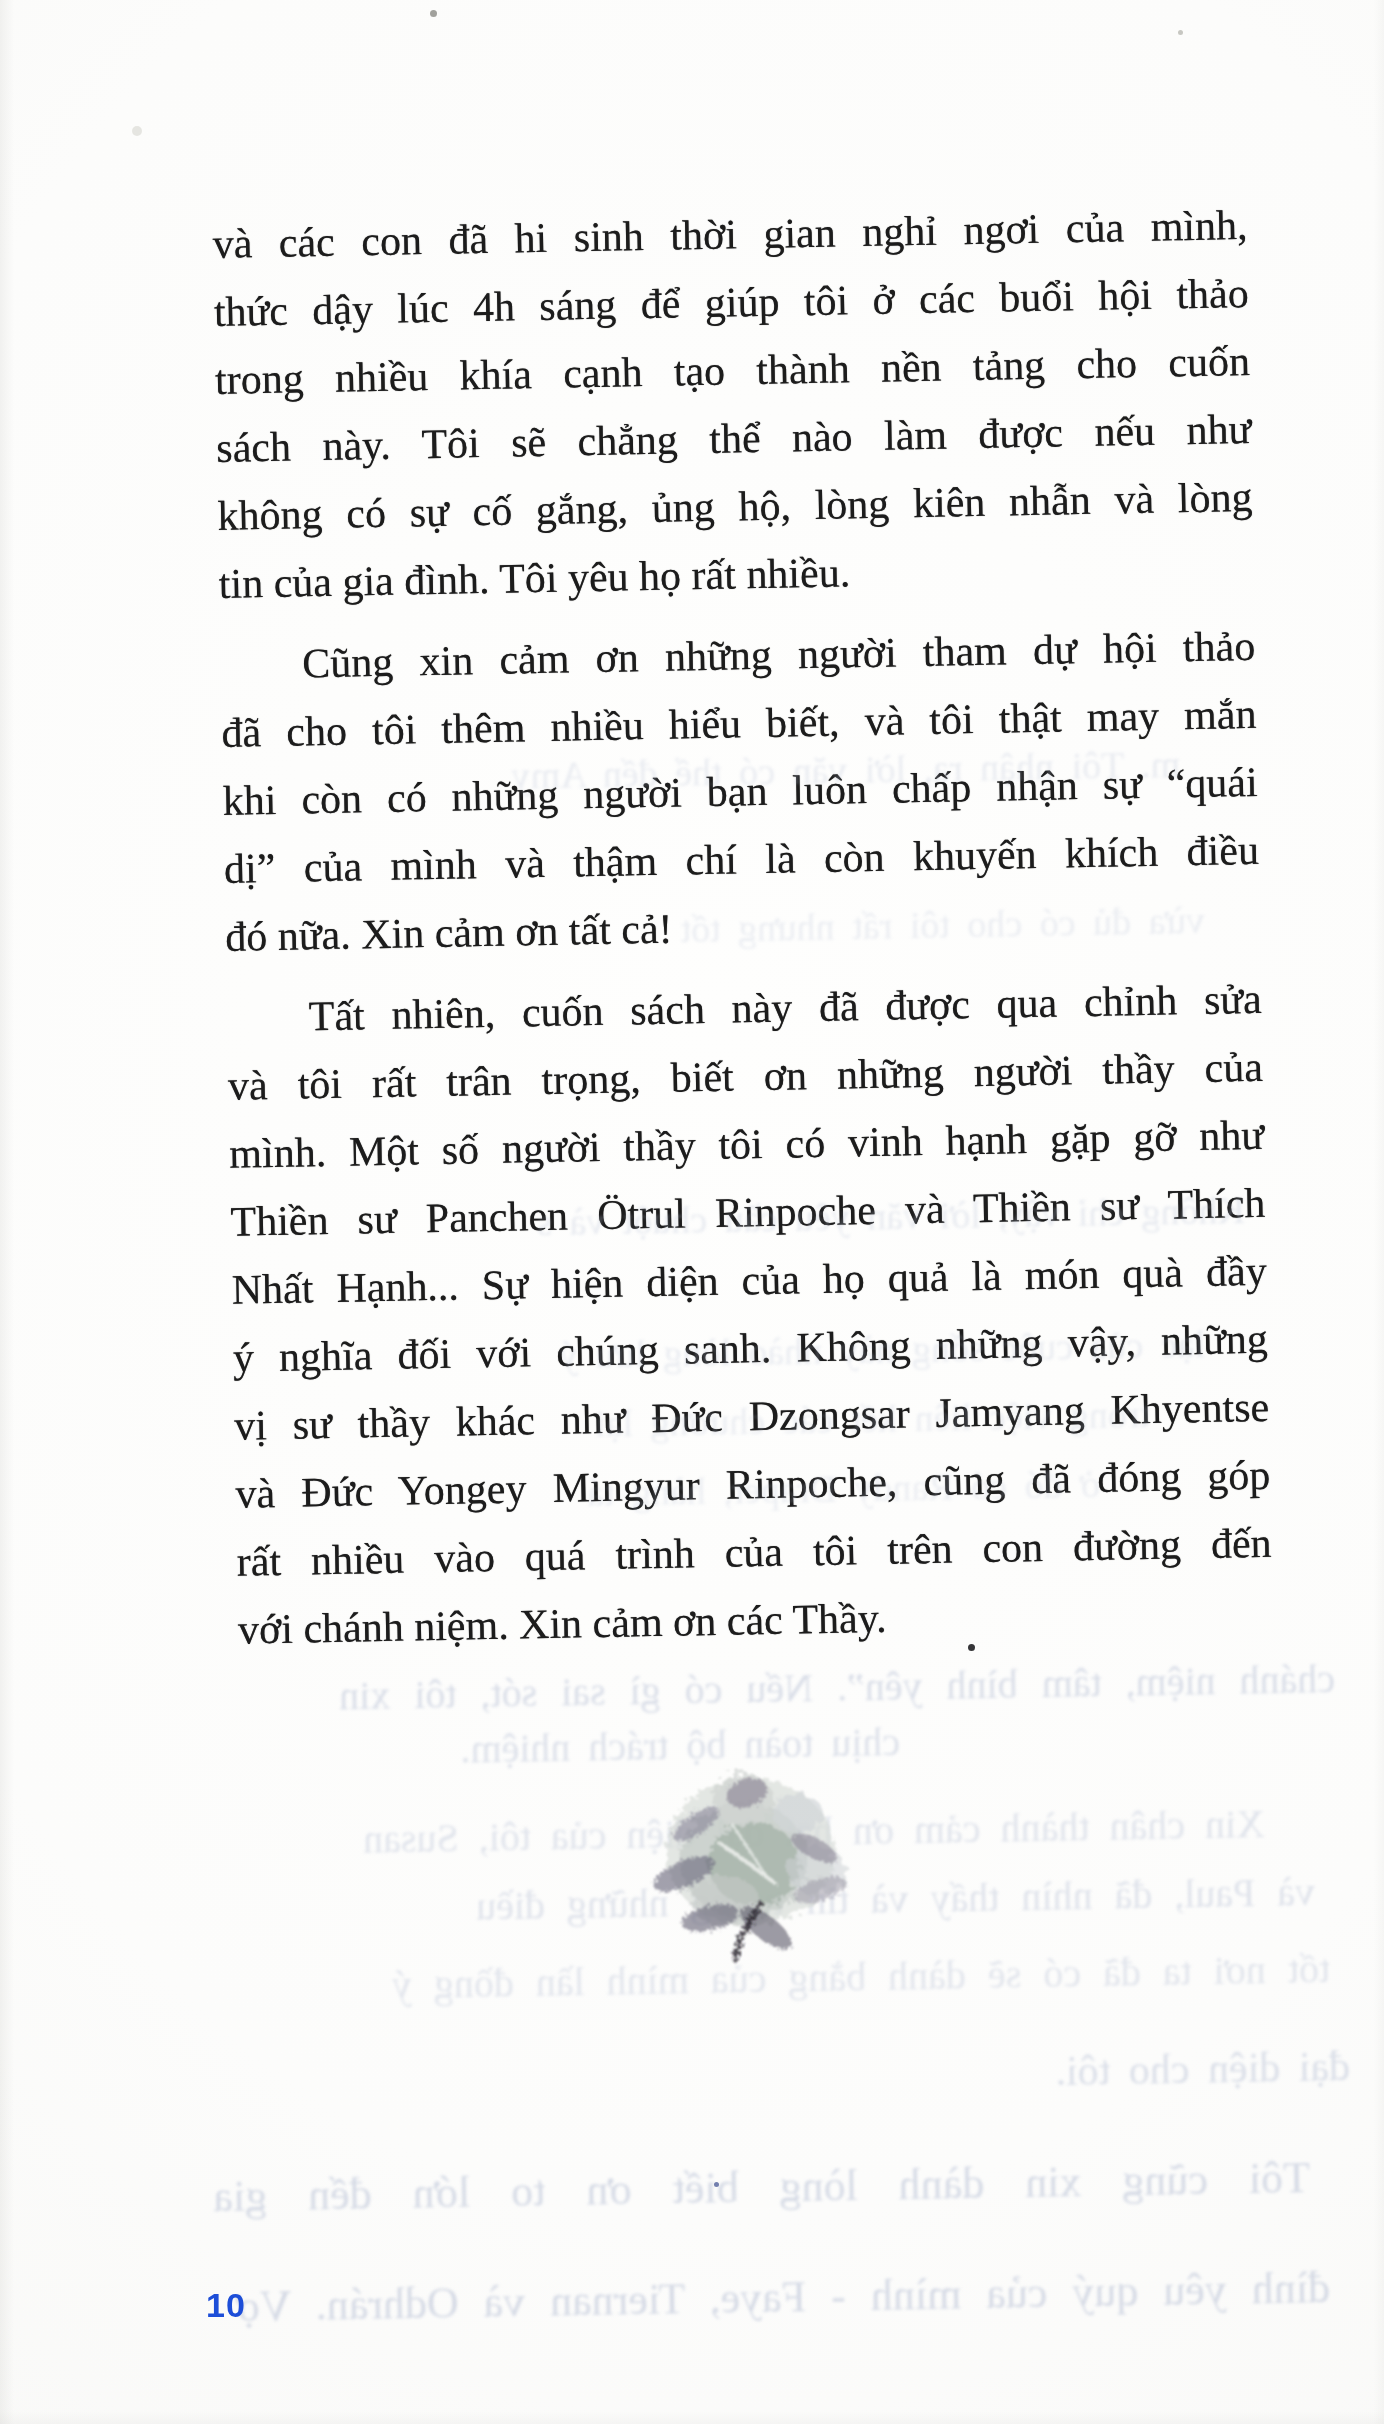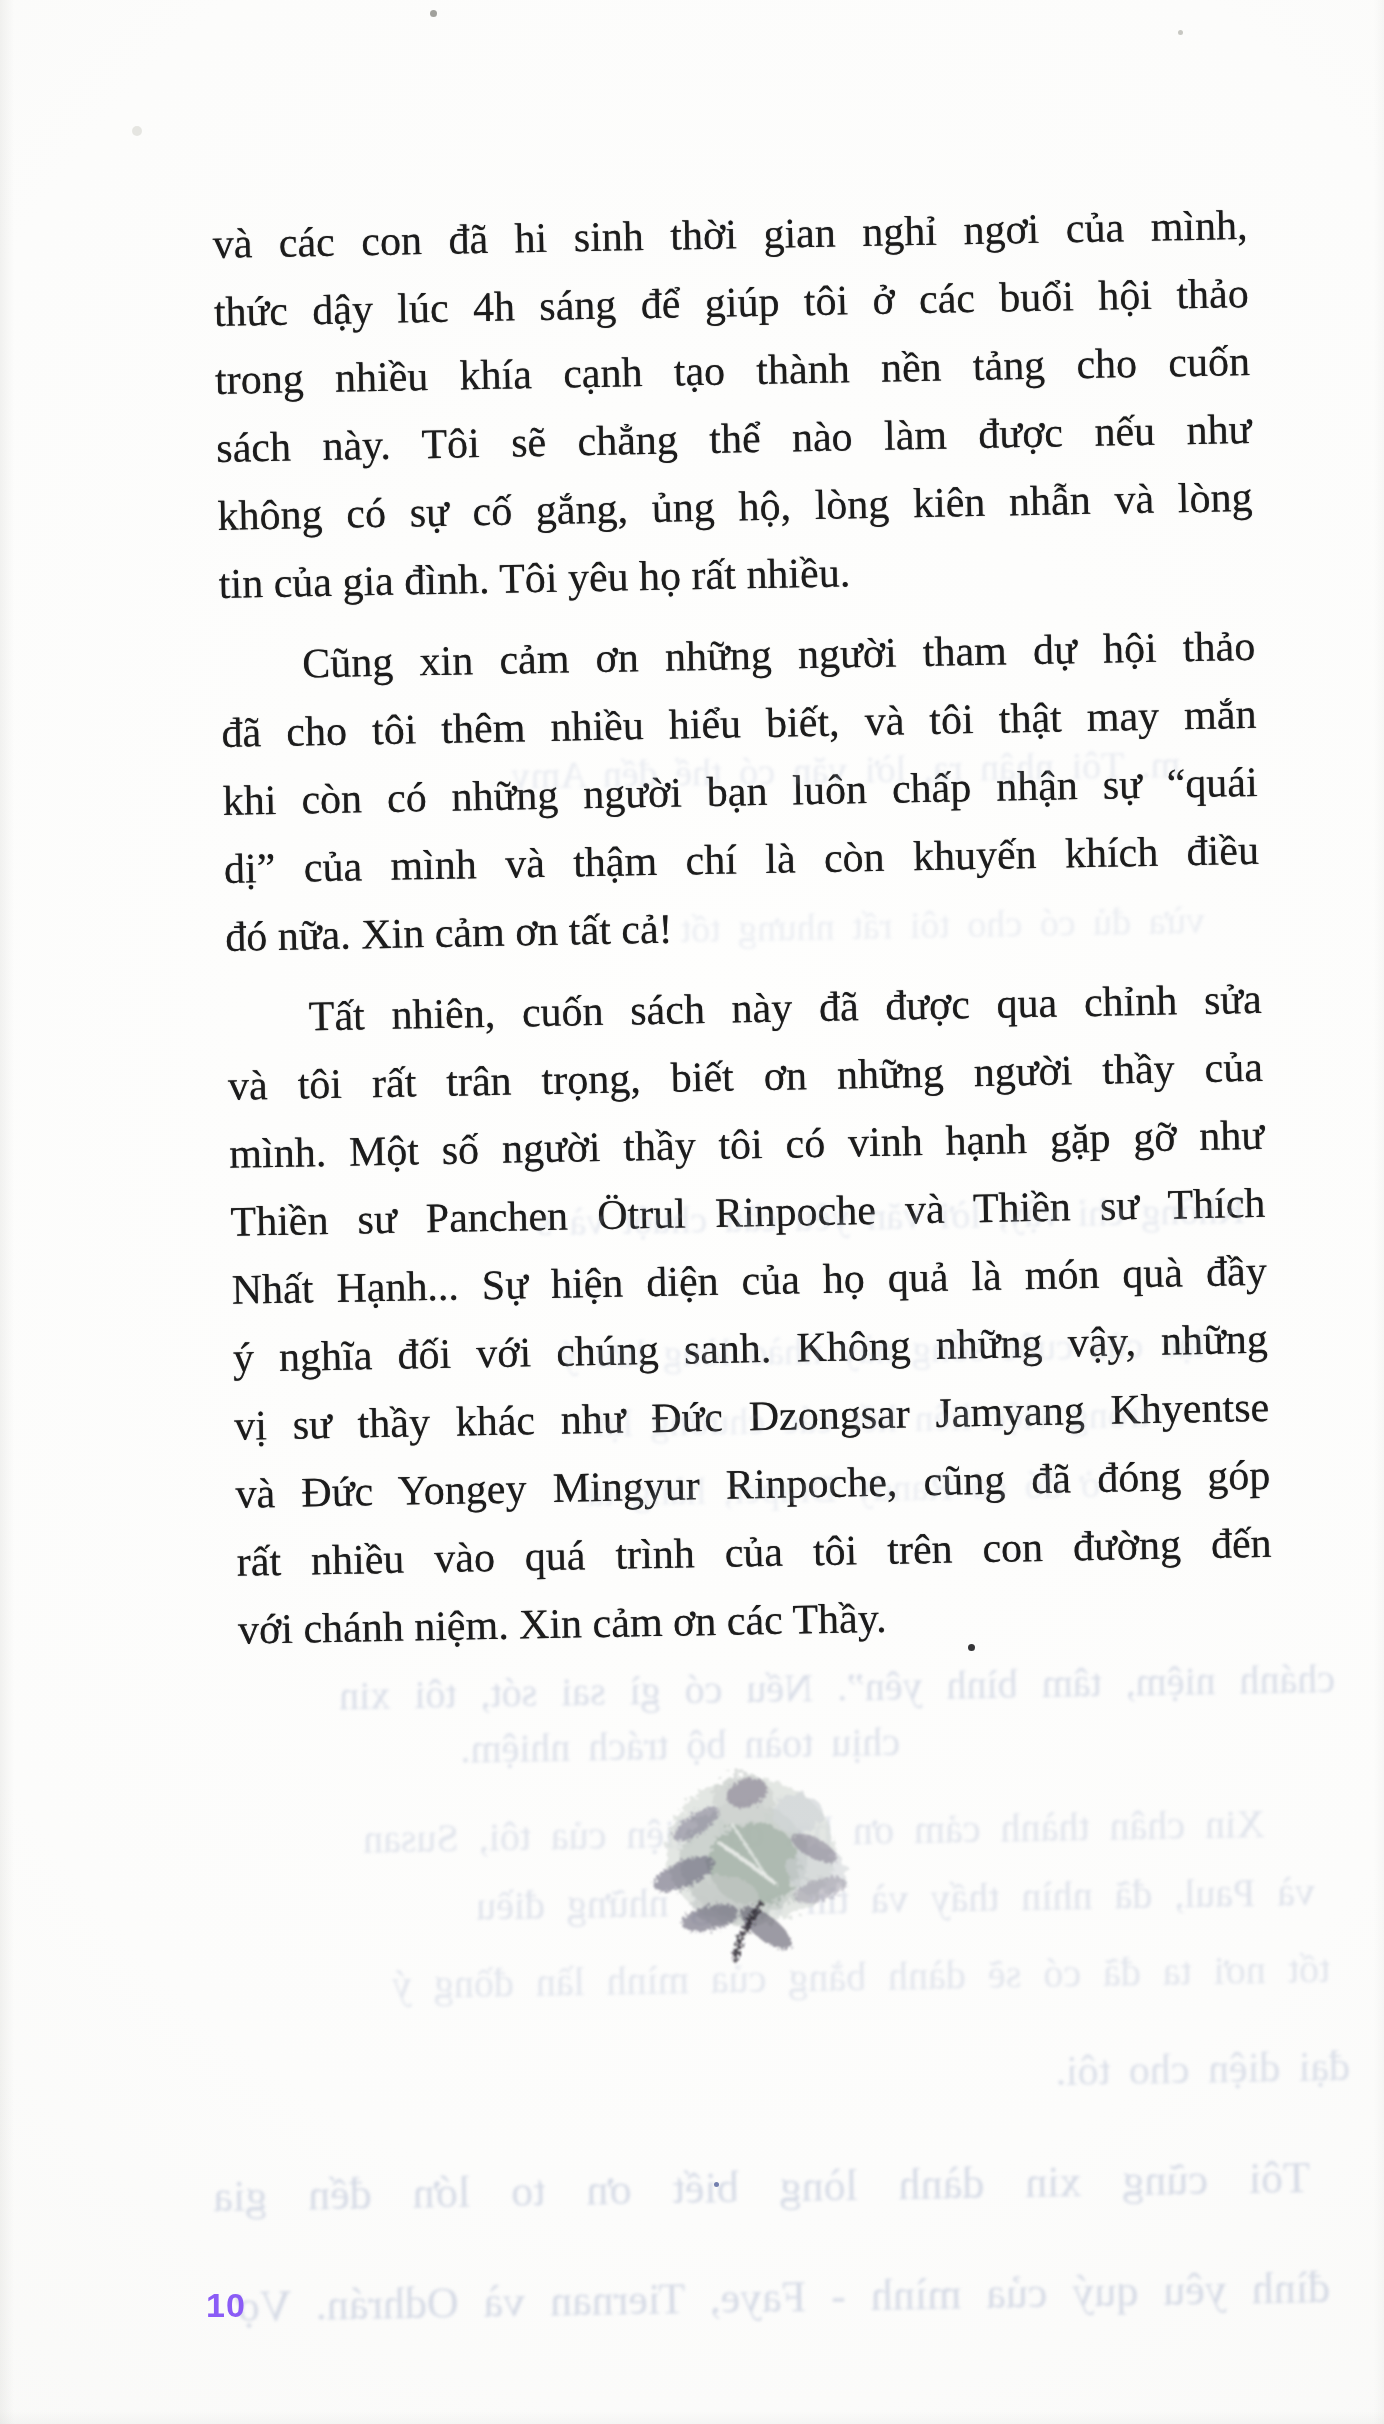--- a/index.html
+++ b/index.html
@@ -66,21 +66,21 @@
     pointer-events: none;
   }
 
   .page-number {
     position: absolute;
     left: 206px;
     top: 2286px;
     font-family: "Liberation Sans", sans-serif;
     font-size: 34px;
     font-weight: 600;
-    color: #8b5cf6;
+    color: #1d4ed8;
     letter-spacing: 1px;
   }
 
   .speck {
     position: absolute;
     border-radius: 50%;
     pointer-events: none;
   }
 
   .lotus {

